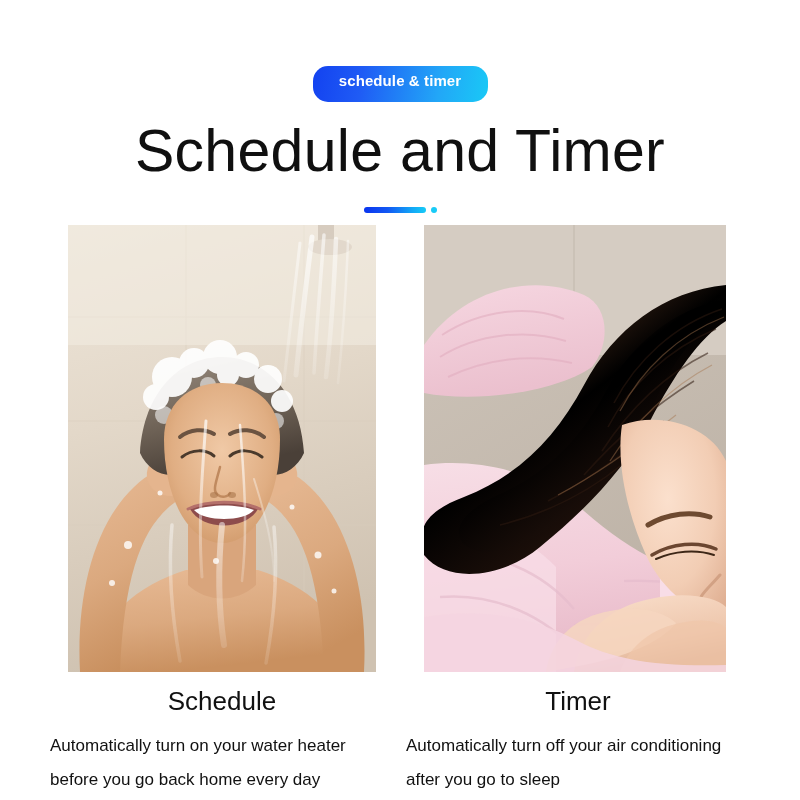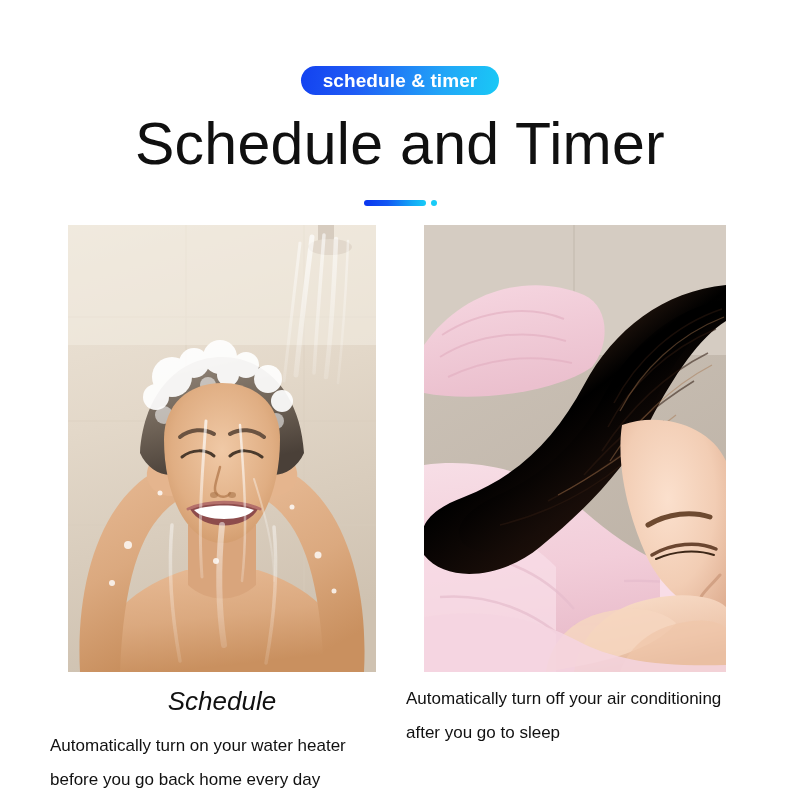--- a/index.html
+++ b/index.html
@@ -27,28 +27,28 @@
   .header {
     width: 100%;
     text-align: center;
     padding-top: 66px;
     box-sizing: border-box;
   }
 
   .badge {
     display: inline-block;
     min-width: 175px;
-    height: 29px;
+    height: 36px;
     line-height: 29px;
     padding: 0 22px;
     box-sizing: border-box;
     border-radius: 15px;
     background: linear-gradient(100deg, #1342f0 0%, #1f5bf5 28%, #22a7f7 72%, #19c9f6 100%);
     color: #ffffff;
-    font-size: 19px;
+    font-size: 15px;
     font-weight: bold;
     letter-spacing: 0.1px;
     white-space: nowrap;
   }
 
   .title {
     margin: 16px 0 0 0;
     font-size: 59px;
     font-weight: normal;
     letter-spacing: 0.3px;
@@ -99,21 +99,20 @@
   }
   .photo svg { display: block; }
 
   .card-title {
     margin-top: 12px;
     text-align: center;
     font-size: 26px;
     font-weight: normal;
     color: #111111;
     line-height: 1.35;
-    font-style: italic;
   }
   .card-desc {
     margin-top: 10px;
     font-size: 17px;
     line-height: 2.0;
     color: #111111;
     white-space: pre-line;
   }
   .card-desc.wide { margin-left: -18px; margin-right: -18px; }
 </style>
@@ -348,18 +347,19 @@
           <path d="M246 406 C264 400 284 400 298 406" stroke="#c4716f" stroke-width="2" fill="none"></path>
 
           <path d="M150 447 C156 408 186 382 226 374 C262 366 292 372 302 382 L302 447 Z" fill="url(#armR)"></path>
           <path d="M122 447 C128 412 152 392 186 386 C214 380 240 386 252 398 C236 418 200 432 160 440 Z" fill="#f6d6bf" opacity="0.85"></path>
 
           <path d="M196 447 C206 418 232 400 268 396 C286 394 298 398 302 404 L302 447 Z" fill="#f0c6aa" opacity="0.7"></path>
 
           <path d="M0 392 C56 382 110 392 154 416 C188 434 230 442 302 440 L302 447 L0 447 Z" fill="#f5d5e1" opacity="0.85"></path>
         </svg>
       </div>
+      <div class="card-title">Timer</div>
       <div class="card-desc wide">Automatically turn off your air conditioning
 after you go to sleep</div>
     </div>
 
   </div>
 </div>
 
 </body></html>

